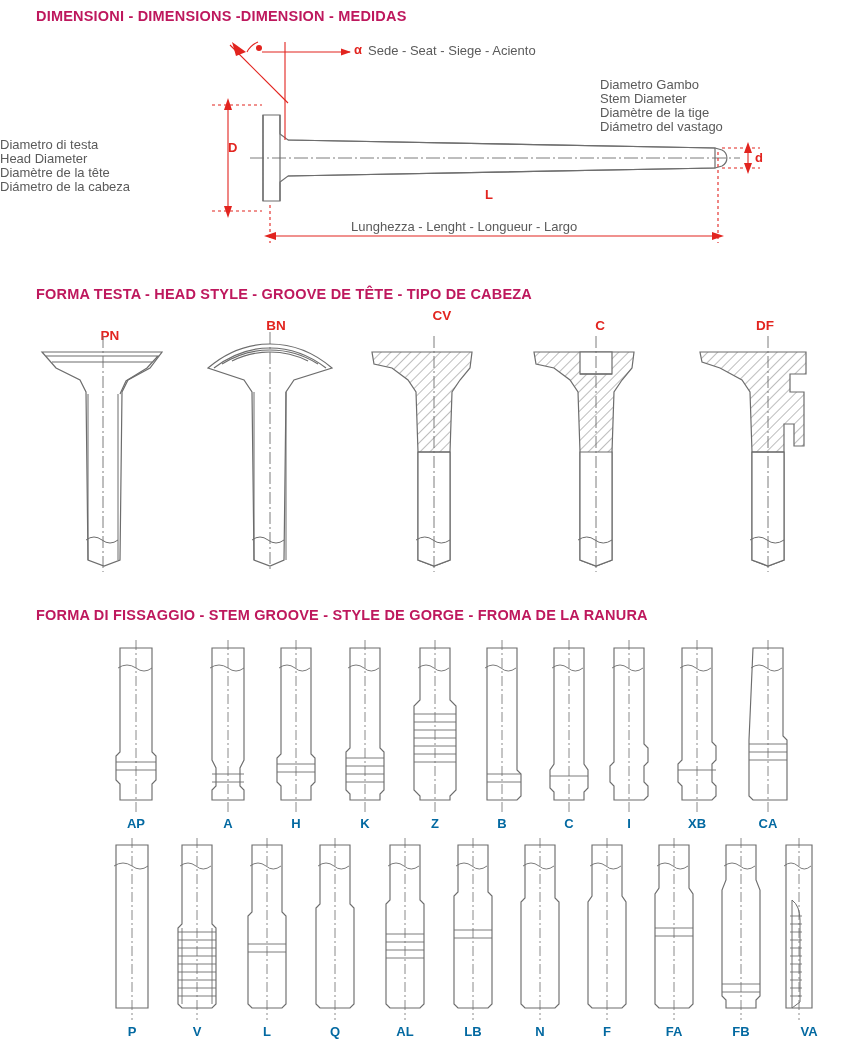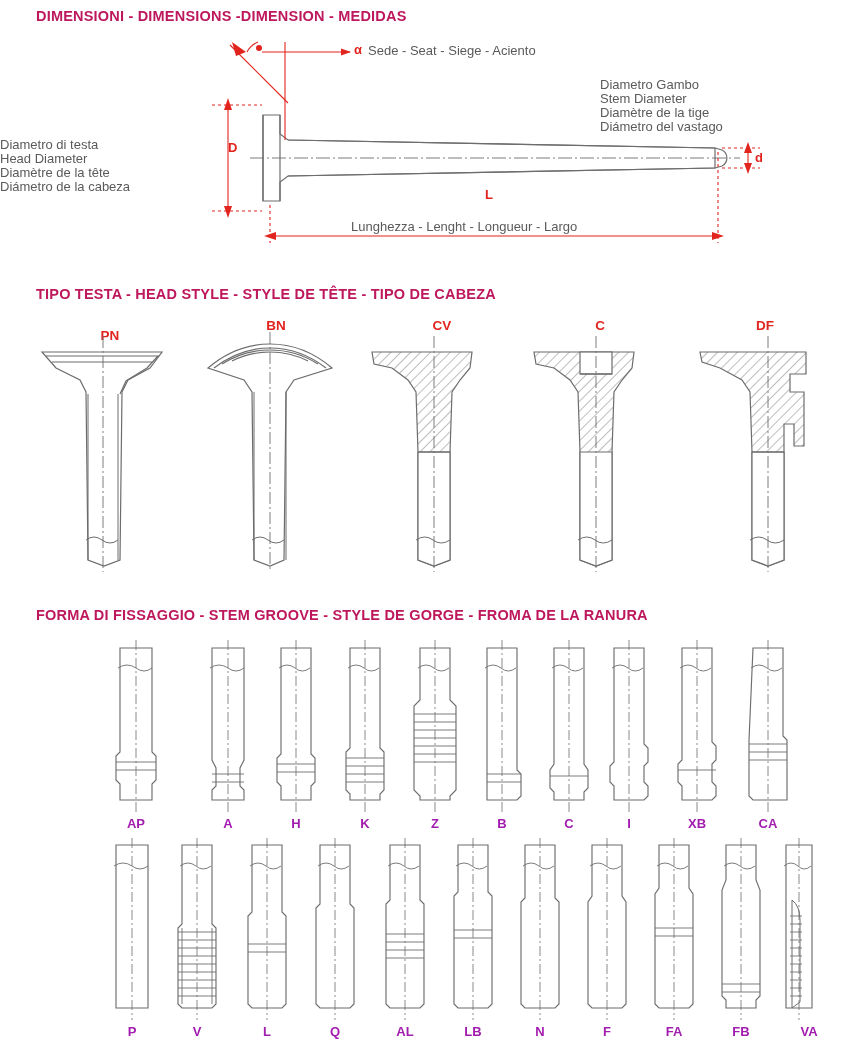--- a/index.html
+++ b/index.html
@@ -47,21 +47,21 @@
     position: absolute;
     color: #5a5a5a;
     font-size: 13px;
     white-space: nowrap;
     line-height: 14px;
   }
   .right { text-align: left; }
 
   .code-label {
     position: absolute;
-    color: #a21caf;
+    color: #0369a1;
     font-weight: bold;
     font-size: 13px;
     text-align: center;
     white-space: nowrap;
   }
   .head-code {
     position: absolute;
     color: #e2241f;
     font-weight: bold;
     font-size: 13.5px;
@@ -135,25 +135,25 @@
   <div class="gray-label right" style="left:600px; top:78px; width:240px;">Diametro Gambo</div>
   <div class="gray-label right" style="left:600px; top:92px; width:240px;">Stem Diameter</div>
   <div class="gray-label right" style="left:600px; top:106px; width:240px;">Diamètre de la tige</div>
   <div class="gray-label right" style="left:600px; top:120px; width:240px;">Diámetro del vastago</div>
 
   <div class="red-label bold" style="left:228px; top:141px;">D</div>
   <div class="red-label bold" style="left:755px; top:151px;">d</div>
   <div class="red-label bold" style="left:485px; top:188px;">L</div>
   <div class="gray-label" style="left:351px; top:220px;">Lunghezza - Lenght - Longueur - Largo</div>
 
-  <div class="section-title" id="title-headstyle">TIPO TESTA - HEAD STYLE - STYLE DE TÊTE - TIPO DE CABEZA</div>
+  <div class="section-title" id="title-headstyle">FORMA TESTA - HEAD STYLE - GROOVE DE TÊTE - TIPO DE CABEZA</div>
 
   <div class="head-code" style="left:68px; top:328px; width:84px;">PN</div>
   <div class="head-code" style="left:234px; top:318px; width:84px;">BN</div>
-  <div class="head-code" style="left:400px; top:318px; width:84px;">CV</div>
+  <div class="head-code" style="left:400px; top:308px; width:84px;">CV</div>
   <div class="head-code" style="left:558px; top:318px; width:84px;">C</div>
   <div class="head-code" style="left:723px; top:318px; width:84px;">DF</div>
 
   <svg class="diagram-svg" id="svg-head-style" width="860" height="600" style="top:0;left:0">
     <defs>
       <pattern id="hatch" width="7" height="7" patternTransform="rotate(45)" patternUnits="userSpaceOnUse">
         <line x1="0" y1="0" x2="0" y2="7" stroke="#6d6d6d" stroke-width="0.9"></line>
       </pattern>
     </defs>
 

